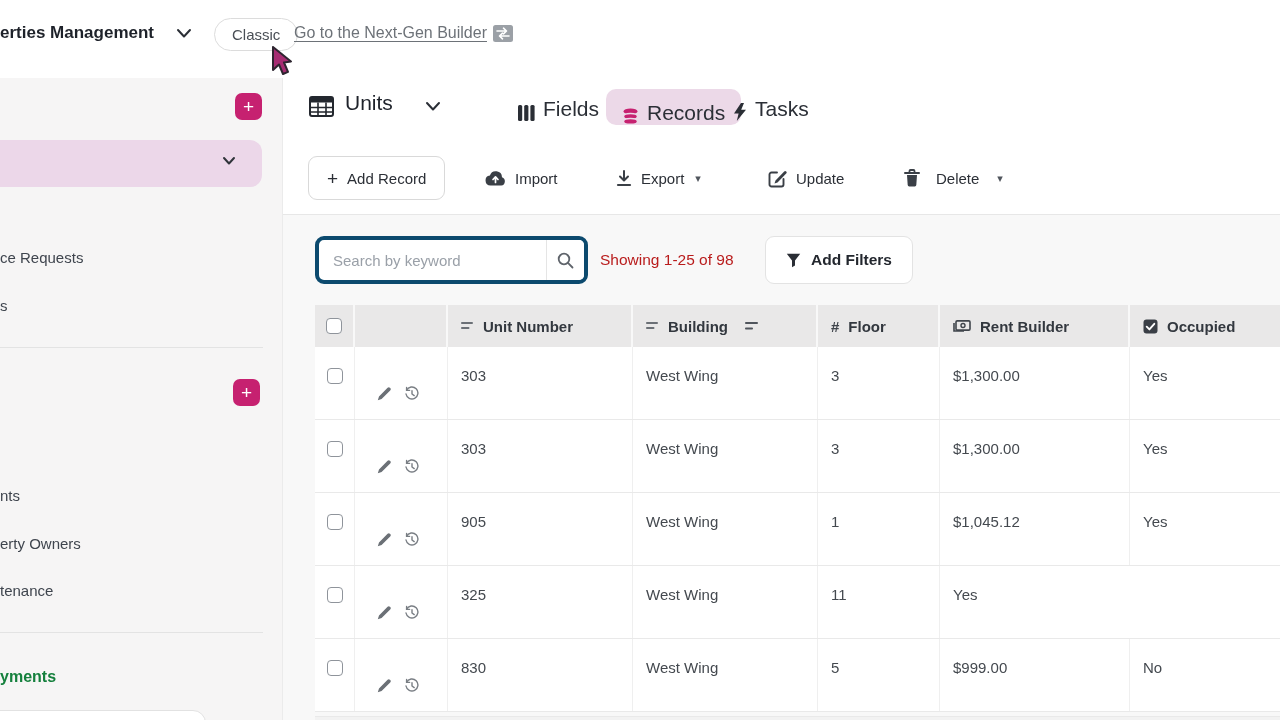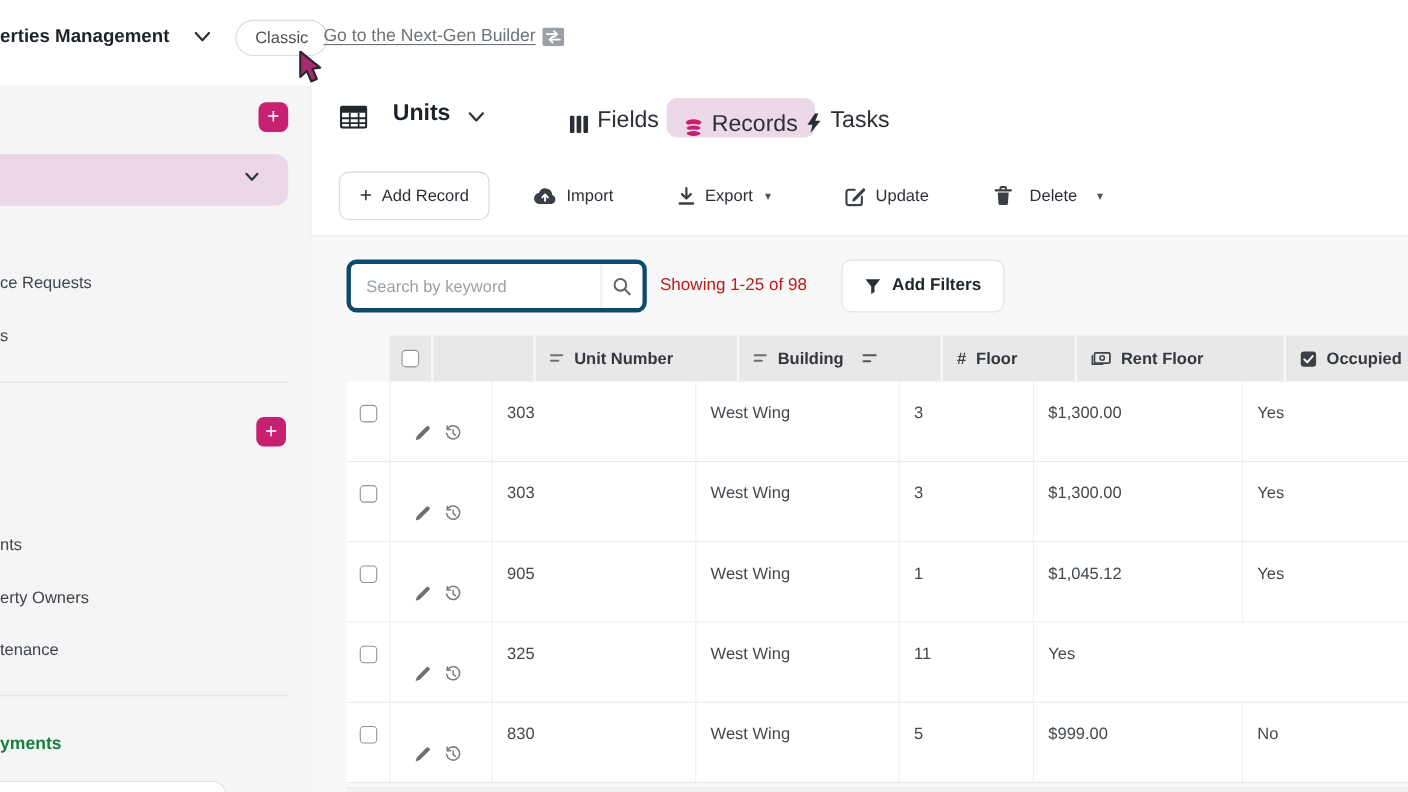--- a/index.html
+++ b/index.html
@@ -23,21 +23,21 @@
             display:flex; align-items:center; justify-content:center; font-size:19px; font-weight:400;
             border:none; cursor:pointer; line-height:1; }
   .sb-selected { left:-16px; top:62px; width:278px; height:47px; background:#ecd7e9; border-radius:12px; }
   .sb-item { font-size:15px; color:#3f454e; white-space:nowrap; cursor:pointer; }
   .sb-divider { left:0; width:263px; height:1px; background:#e3e3e3; }
   .sb-section { font-size:16px; font-weight:700; color:#15803d; }
   .sb-bottom-card { left:-14px; top:632px; width:220px; height:26px; background:#fff;
                     border:1px solid #e2e2e2; border-radius:14px; }
 
   
-  .entity-title { left:345px; top:91px; font-size:21px; font-weight:700; color:#1e222a;margin-left:12px; }
+  .entity-title { left:345px; top:91px; font-size:21px; font-weight:400; color:#1e222a; }
   .tab { display:flex; align-items:flex-end; gap:8px; font-size:21px; font-weight:500; color:#2b2f36; cursor:pointer; }
   .tab-pill { left:606px; top:89px; height:36px; padding:0 16px; border-radius:10px; background:#ecd9e8; }
 
   
   .btn-outline { left:308px; top:156px; height:44px; padding:0 18px; background:#fff;
                  border:1px solid #d9d9d9; border-radius:9px; display:flex; align-items:center; gap:9px;
                  font-size:15px; font-weight:500; color:#2b2f36; cursor:pointer; }
   .tool-item { top:156px; height:44px; display:flex; align-items:center; gap:9px;
                font-size:15px; font-weight:500; color:#2b2f36; cursor:pointer; background:none; border:none; }
   .caret { font-size:11px; color:#50555c; margin-left:2px; }
@@ -54,21 +54,21 @@
   .search-btn { width:43px; border:none; border-left:1px solid #e5e5e5; background:#fff;
                 display:flex; align-items:center; justify-content:center; cursor:pointer; }
   .showing { left:600px; top:251px; font-size:15.5px; color:#b91c1c; }
   .filters-btn { left:765px; top:236px; height:48px; padding:0 20px; background:#fff;
                  border:1px solid #e3e3e3; border-radius:9px; display:flex; align-items:center; gap:10px;
                  font-size:15.5px; font-weight:600; color:#23272e; cursor:pointer; }
 
   
   .dtable { left:315px; top:305px; width:965px; }
   .trow { display:grid; grid-template-columns:40px 93px 185px 185px 122px 190px 1fr; }
-  .thead { background:#e9e8e8; height:42px;margin-left:39px; }
+  .thead { background:#e9e8e8; height:42px; }
   .th { display:flex; align-items:center; gap:9px; padding-left:13px; font-size:15px; font-weight:600;
         color:#33383f; border-right:2px solid #f8f8f8; white-space:nowrap; overflow:hidden; }
   .th.no-pad { padding-left:0; justify-content:center; }
   .tbody-row { background:#fff; height:73px; border-bottom:1px solid #e9e9e9; }
   .td { padding:20px 0 0 13px; font-size:15px; color:#44494f; border-right:1px solid #efefef;
         white-space:nowrap; overflow:hidden; }
   .td-check { display:flex; justify-content:center; padding-top:21px; }
   .td-actions { display:flex; gap:13px; padding:21px 0 0 22px; }
   .checkbox { width:16px; height:16px; border:1.6px solid #8f949b; border-radius:4px; background:#fff; cursor:pointer; }
   .icon-btn { background:none; border:none; padding:0; cursor:pointer; line-height:0; }
@@ -299,21 +299,21 @@
         <span>Floor</span>
       </div>
       <div class="th">
         <span>
           <svg width="18" height="12" viewBox="0 0 18 12">
             <rect x="3" y="0.9" width="14" height="9.2" rx="1.2" fill="none" stroke="#40454c" stroke-width="1.6"></rect>
             <circle cx="10" cy="5.5" r="2" fill="none" stroke="#40454c" stroke-width="1.4"></circle>
             <path d="M1 3 v8 h10" fill="none" stroke="#40454c" stroke-width="1.6"></path>
           </svg>
         </span>
-        <span>Rent Floor</span>
+        <span>Rent Builder</span>
       </div>
       <div class="th" style="border-right:none;">
         <span>
           <svg width="15" height="15" viewBox="0 0 15 15">
             <rect x="0.5" y="0.5" width="14" height="14" rx="3" fill="#3a3f46"></rect>
             <path d="M3.7 7.7 L6.4 10.4 L11.3 4.8" fill="none" stroke="#fff" stroke-width="1.9" stroke-linecap="round" stroke-linejoin="round"></path>
           </svg>
         </span>
         <span>Occupied</span>
       </div>

